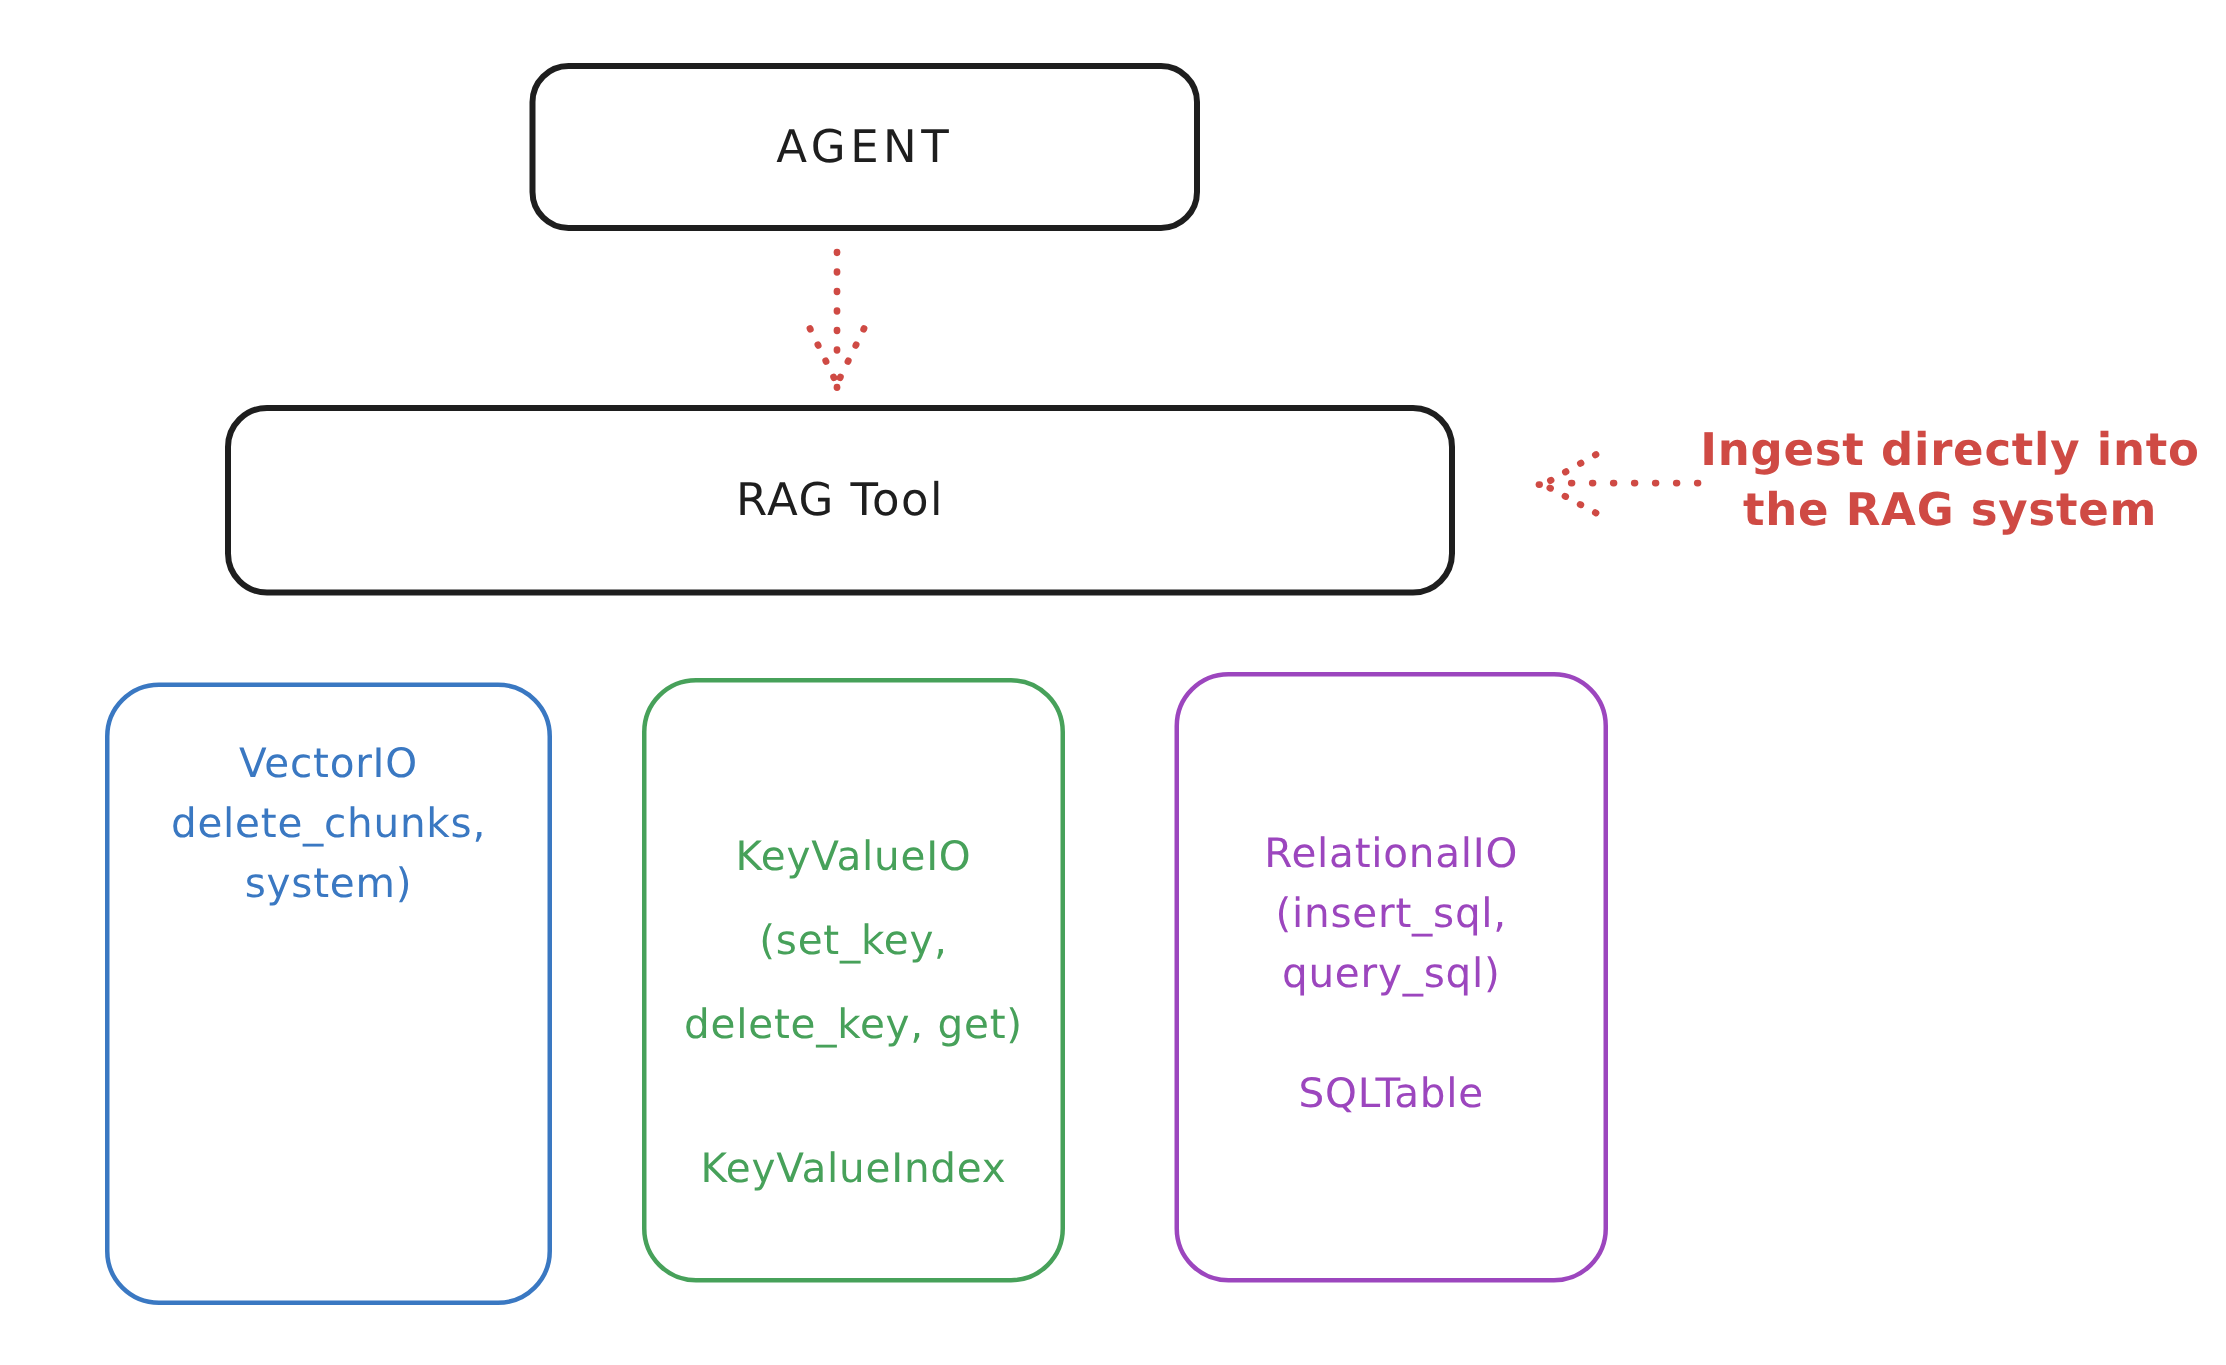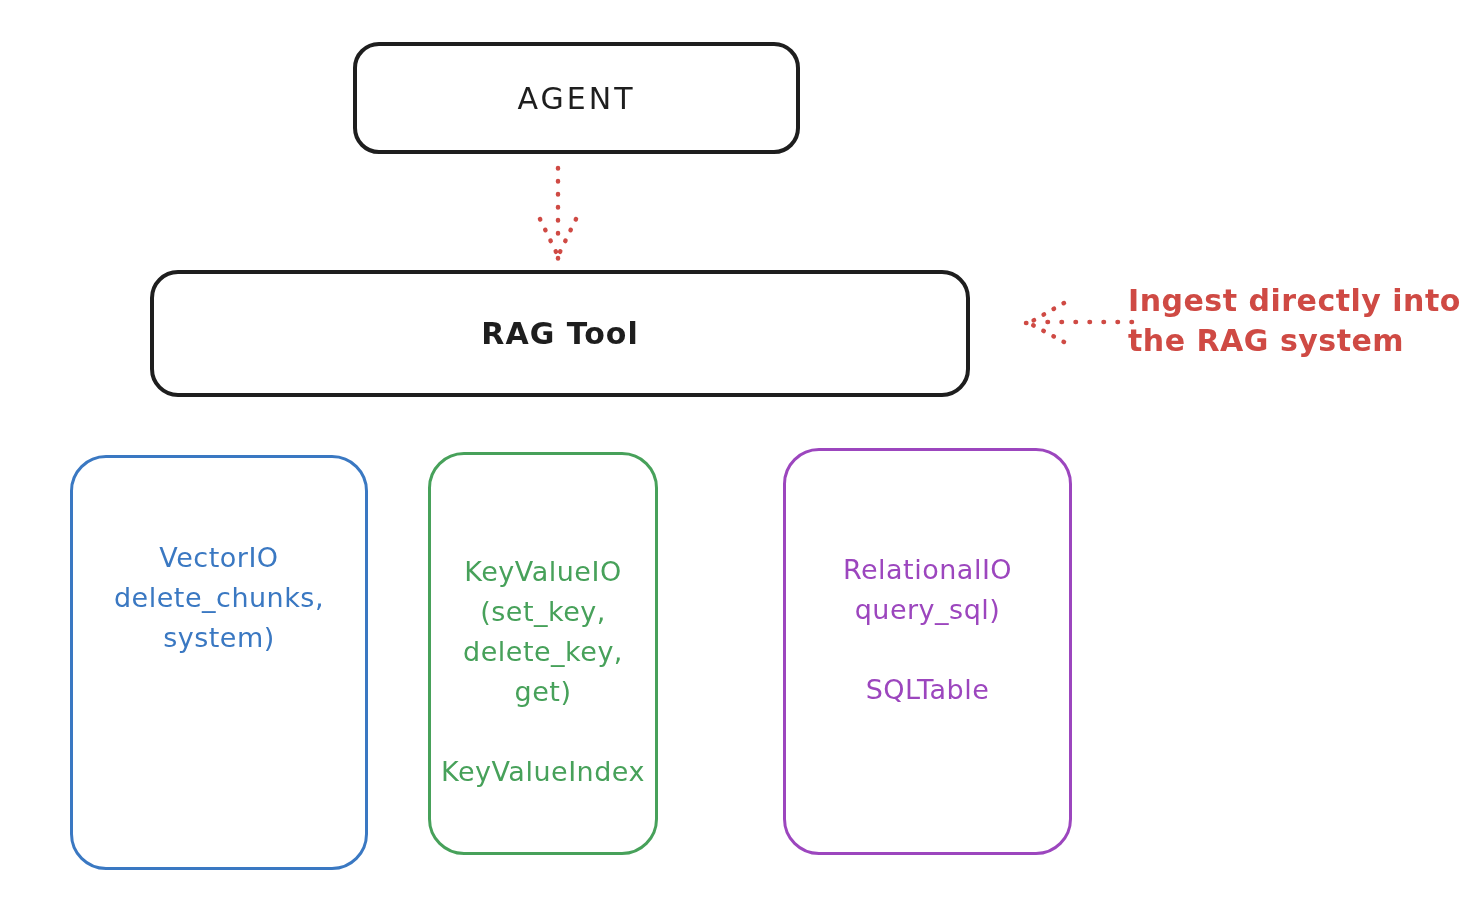--- a/index.html
+++ b/index.html
@@ -35,61 +35,62 @@
     font-size: 30px;
     font-weight: normal;
     letter-spacing: 3px;
   }
   .rag-box {
     left: 150px; top: 270px;
     width: 820px; height: 127px;
     border-radius: 28px;
     font-size: 30px;
     letter-spacing: 1px;
-    font-weight: bold;
   }
   .store-box {
     border-radius: 36px;
     border-style: solid;
     border-width: 3.5px;
     flex-direction: column;
     justify-content: flex-start;
     font-size: 27px;
     line-height: 40px;
     letter-spacing: 0.5px;
   }
   .store-blue {
     left: 70px; top: 455px;
     width: 298px; height: 415px;
     border-color: #3a78c2;
     color: #3a78c2;
-    padding-top: 80px;
+    padding-top: 32px;
   }
   .store-green {
     left: 428px; top: 452px;
-    width: 230px; height: 403px;
+    width: 282px; height: 403px;
     border-color: #47a15a;
     color: #47a15a;
     padding-top: 97px;
+    gap: 16px;
   }
   .store-purple {
     left: 783px; top: 448px;
     width: 289px; height: 407px;
     border-color: #9c46be;
     color: #9c46be;
     padding-top: 99px;
     align-items: center;
   }
   .index-label {
     margin-top: 40px;
   }
   .annotation {
     position: absolute;
     left: 1128px; top: 281px;
     width: 344px;
+    text-align: center;
     color: #cf4a44;
     font-size: 30px;
     font-weight: bold;
     line-height: 40px;
     letter-spacing: 0.5px;
   }
   .arrow-layer {
     position: absolute;
     left: 0; top: 0;
     width: 1484px; height: 910px;
@@ -139,17 +140,18 @@
 
   <div class="node store-box store-green">
     <div>KeyValueIO</div>
     <div>(set_key,</div>
     <div>delete_key, get)</div>
     <div class="index-label">KeyValueIndex</div>
   </div>
 
   <div class="node store-box store-purple">
     <div>RelationalIO</div>
+    <div>(insert_sql,</div>
     <div>query_sql)</div>
     <div class="index-label">SQLTable</div>
   </div>
 
 </div>
 
 </body></html>

